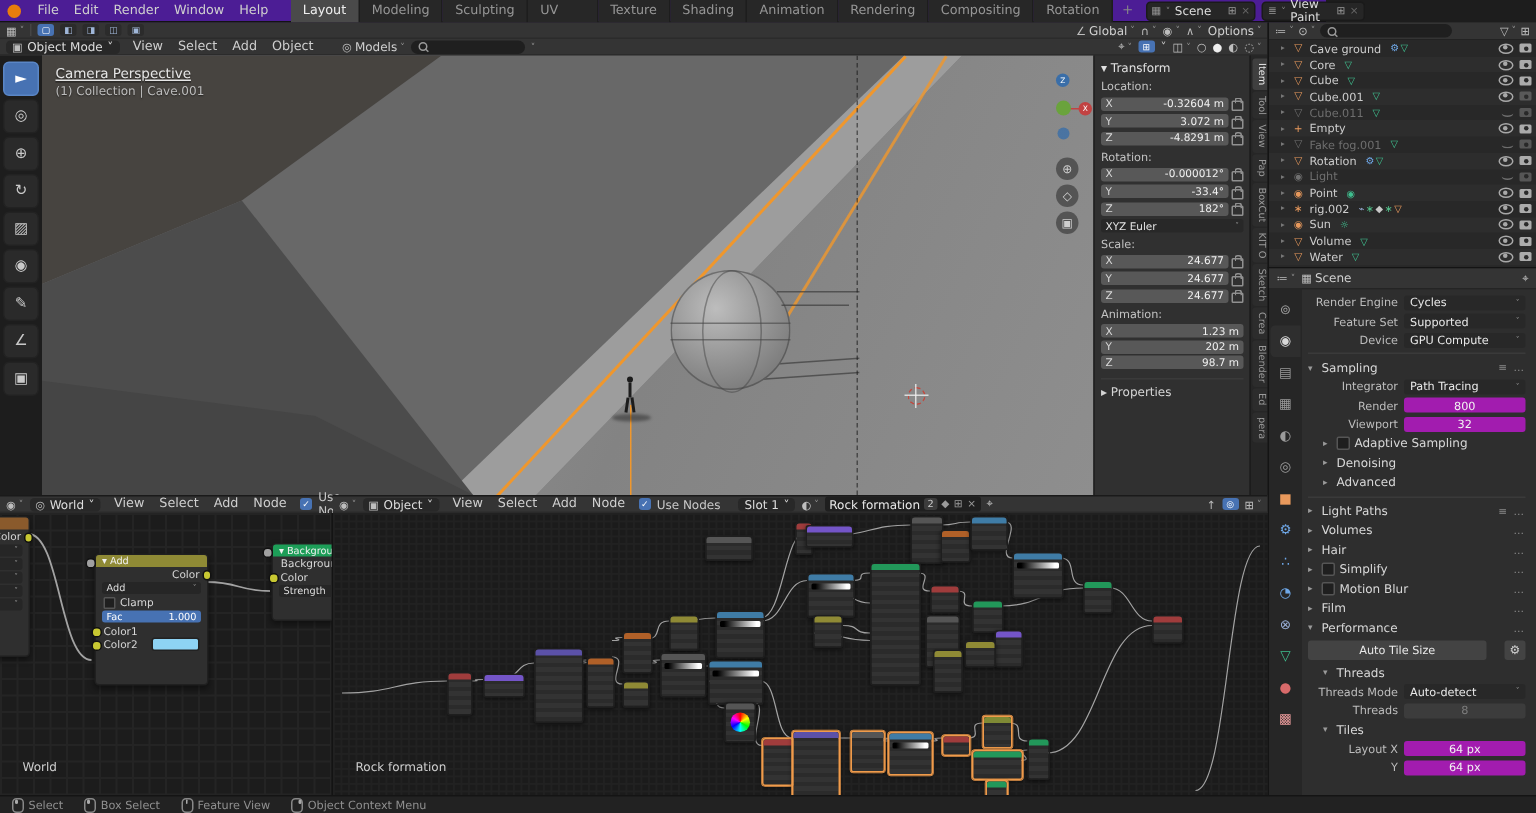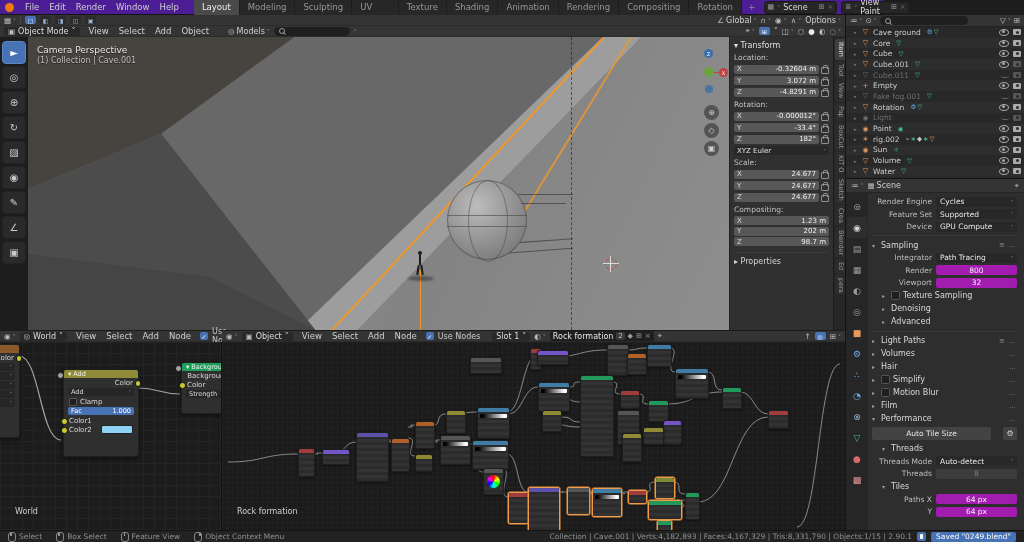--- a/index.html
+++ b/index.html
@@ -46,21 +46,21 @@
   .p-right{background:linear-gradient(115deg,#9a9a9a 20%,#838383 60%,#8e8e8e);clip-path:polygon(87.5% 0%,100% 0%,100% 100%,47% 100%);}
   .p-floor{background:#454545;clip-path:polygon(0% 74%,26% 82%,41% 100%,0% 100%);}
   .edge{position:absolute;width:1.5px;background:#f0972c;transform-origin:top left;}
   .camline{position:absolute;left:543px;top:0;bottom:0;width:0;border-left:1px dashed rgba(20,20,20,0.55);}
   .sphere{position:absolute;left:419px;top:143px;width:80px;height:80px;border-radius:50%;
           background:radial-gradient(circle at 38% 32%,#bdbdbd,#8e8e8e 55%,#6e6e6e 95%);
           box-shadow:inset 0 0 0 1px rgba(60,60,60,.5);}
   .sphere::before{content:'';position:absolute;left:26%;top:0;width:48%;height:100%;border:1px solid rgba(70,70,70,.5);border-radius:50%;}
   .sphere::after{content:'';position:absolute;left:0;top:44%;width:100%;height:12%;border-top:1px solid rgba(70,70,70,.6);border-bottom:1px solid rgba(70,70,70,.6);}
   .wireline{position:absolute;height:1px;background:rgba(60,60,60,.7);}
-  .vp-label1{position:absolute;left:9px;top:8px;font-size:9px;color:#e6e6e6;text-shadow:0 1px 1px rgba(0,0,0,.5);}
+  .vp-label1{position:absolute;left:9px;top:8px;font-size:9px;color:#e6e6e6;text-shadow:0 1px 1px rgba(0,0,0,.5);text-decoration:underline;}
   .vp-label2{position:absolute;left:9px;top:19px;font-size:8px;color:#bcbcbc;text-shadow:0 1px 1px rgba(0,0,0,.5);}
   .char{position:absolute;left:384px;top:214px;width:20px;height:36px;}
   .char .head{position:absolute;left:6px;top:0;width:4px;height:4px;border-radius:50%;background:#1c1c1c;}
   .char .body{position:absolute;left:7px;top:4px;width:2px;height:10px;background:#1c1c1c;}
   .char .legA{position:absolute;left:5px;top:14px;width:1.5px;height:10px;background:#1c1c1c;transform:rotate(8deg);}
   .char .legB{position:absolute;left:9px;top:14px;width:1.5px;height:10px;background:#1c1c1c;transform:rotate(-8deg);}
   .char .shadow{position:absolute;left:-4px;top:25px;width:26px;height:5px;background:rgba(0,0,0,.35);border-radius:50%;filter:blur(1px);}
   .cursor3d{position:absolute;left:577px;top:221px;width:10px;height:10px;border:1px dashed #c4473d;border-radius:50%;}
   .cursor3d::before{content:'';position:absolute;left:4px;top:-3px;width:1px;height:16px;background:rgba(240,240,240,.8);}
   .cursor3d::after{content:'';position:absolute;top:4px;left:-3px;height:1px;width:16px;background:rgba(240,240,240,.8);}
@@ -410,21 +410,21 @@
           <span class="lock"></span>
         </div>
         <div class="axrow">
           <div class="axfield">
             <span class="axl">Z</span>
             <span class="axv">24.677</span>
           </div>
           <span class="lock"></span>
         </div>
       </div>
-    <div class="np-sec">Compositing:</div>
+    <div class="np-sec">Animation:</div>
     <div id="dimRows">
         <div class="axrow">
           <div class="axfield">
             <span class="axl">X</span>
             <span class="axv">1.23 m</span>
           </div>
         </div>
         <div class="axrow">
           <div class="axfield">
             <span class="axl">Y</span>
@@ -716,21 +716,21 @@
           <span class="plabel">Render</span>
           <div class="pval">800</div>
         </div>
         <div class="prow">
           <span class="plabel">Viewport</span>
           <div class="pval">32</div>
         </div>
         <div class="psec indent">
           <span class="arrow">▸</span>
           <span class="pcheck"></span>
-          <span>Texture Sampling</span>
+          <span>Adaptive Sampling</span>
         </div>
         <div class="psec indent">
           <span class="arrow">▸</span>
           <span>Denoising</span>
         </div>
         <div class="psec indent">
           <span class="arrow">▸</span>
           <span>Advanced</span>
         </div>
         <div class="psep"></div>
@@ -788,21 +788,21 @@
         </div>
         <div class="prow">
           <span class="plabel">Threads</span>
           <div class="pval dis">8</div>
         </div>
         <div class="psec indent">
           <span class="arrow">▾</span>
           <span>Tiles</span>
         </div>
         <div class="prow">
-          <span class="plabel">Paths X</span>
+          <span class="plabel">Layout X</span>
           <div class="pval">64 px</div>
         </div>
         <div class="prow">
           <span class="plabel">Y</span>
           <div class="pval">64 px</div>
         </div>
       </div>
   </div>
 
   <div class="sed-h" style="left:0;top:330px;width:222px;">
@@ -1105,20 +1105,15 @@
         </span>
         <span class="hint">
           <span class="mouse m"></span>
           <span>Feature View</span>
         </span>
         <span class="hint">
           <span class="mouse r"></span>
           <span>Object Context Menu</span>
         </span>
       </span>
-    <span class="sb-right">
-      <span>Collection | Cave.001 | Verts:4,182,893 | Faces:4,167,329 | Tris:8,331,790 | Objects:1/15 | 2.90.1</span>
-      <span class="sb-ic"></span>
-      <span class="saved">Saved "0249.blend"</span>
-    </span>
   </div>
 
 </div>
 
 </body></html>

